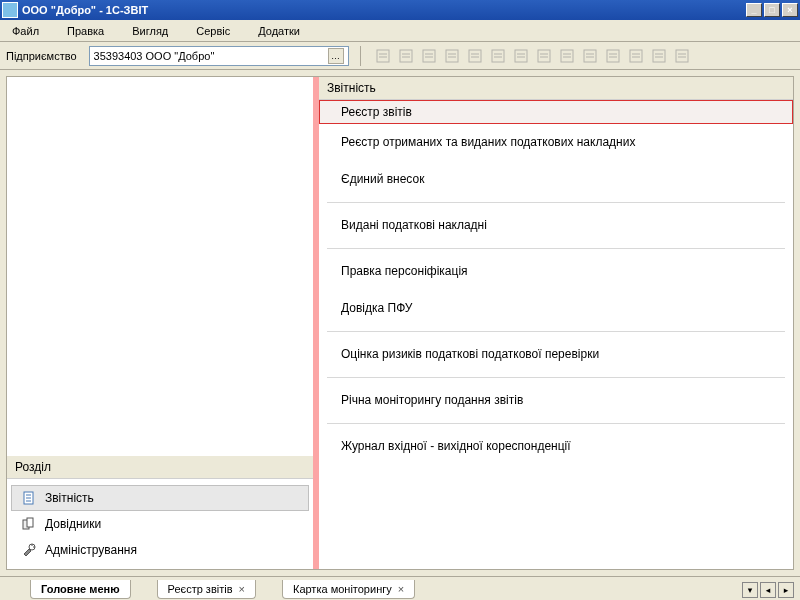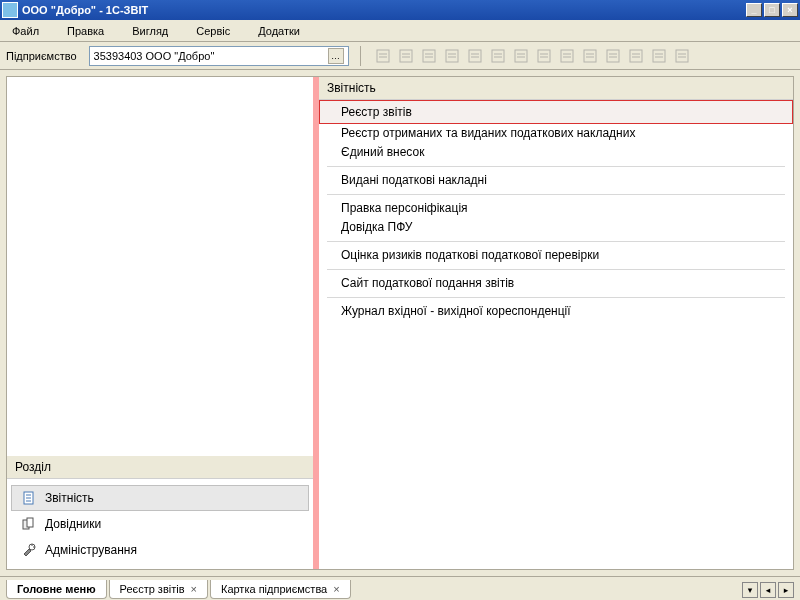--- a/index.html
+++ b/index.html
@@ -143,21 +143,21 @@
   font-size: 12px;
 }
 .nav-item.selected {
   background: #e8e8e8;
   border: 1px solid #c0c0c0;
   padding: 4px 9px;
 }
 .nav-icon { width: 16px; height: 16px; display: inline-flex; align-items: center; justify-content: center; }
 .right-list { padding: 0; }
 .right-item {
-  padding: 2px 22px;
+  padding: 11px 22px;
   font-size: 12px;
   cursor: pointer;
   border-bottom: 1px solid transparent;
 }
 .right-item.highlighted {
   background: #f5f0ee;
   border: 1px solid #d93030;
   padding: 4px 21px;
 }
 .group-sep {
@@ -180,20 +180,21 @@
   border-radius: 0 0 4px 4px;
   padding: 3px 10px;
   margin-right: 2px;
   font-size: 11px;
   display: flex;
   align-items: center;
   gap: 6px;
   cursor: pointer;
   position: relative;
   top: -1px;
+  margin-left: 24px;
 }
 .tab.active { font-weight: bold; background: #fff; }
 .tab .close-x { font-size: 11px; color: #555; cursor: pointer; }
 .tabs-scroll {
   margin-left: auto;
   display: flex;
   gap: 2px;
   padding-bottom: 2px;
 }
 .scroll-btn {
@@ -379,39 +380,39 @@
           <div class="right-item">Реєстр отриманих та виданих податкових накладних</div>
           <div class="right-item">Єдиний внесок</div>
           <div class="group-sep"></div>
           <div class="right-item">Видані податкові накладні</div>
           <div class="group-sep"></div>
           <div class="right-item">Правка персоніфікація</div>
           <div class="right-item">Довідка ПФУ</div>
           <div class="group-sep"></div>
           <div class="right-item">Оцінка ризиків податкові податкової перевірки</div>
           <div class="group-sep"></div>
-          <div class="right-item">Сайт податкової подання звітів</div>
+          <div class="right-item">Річна моніторингу подання звітів</div>
           <div class="group-sep"></div>
           <div class="right-item">Журнал вхідної - вихідної кореспонденції</div>
         </div>
     </div>
   </div>
 </div>
 
 <div class="tabs-bar">
   <div id="tabs-container" style="display:flex;">
       <div class="tab active">
         <span>Головне меню</span>
       </div>
       <div class="tab">
         <span>Реєстр звітів</span>
         <span class="close-x">×</span>
       </div>
       <div class="tab">
-        <span>Картка підприємства</span>
+        <span>Картка моніторингу</span>
         <span class="close-x">×</span>
       </div>
     </div>
   <div class="tabs-scroll">
     <div class="scroll-btn">▾</div>
     <div class="scroll-btn">◂</div>
     <div class="scroll-btn">▸</div>
   </div>
 </div>
 

